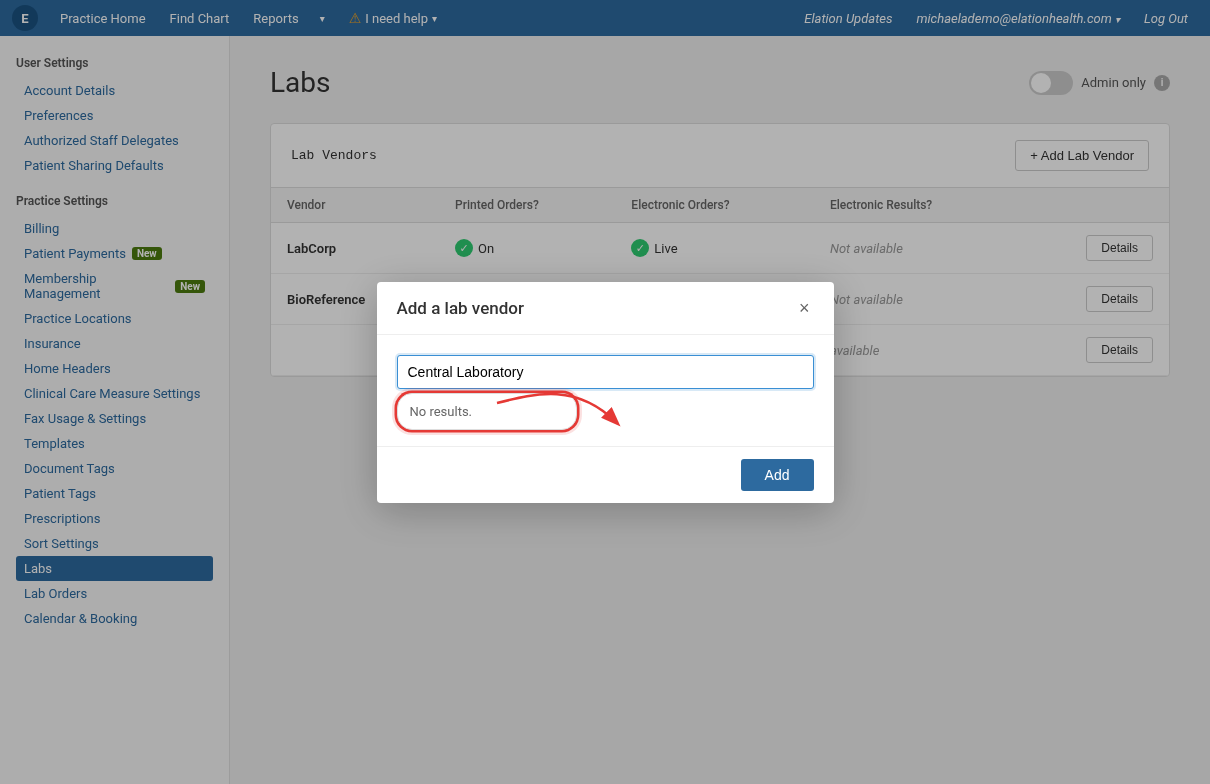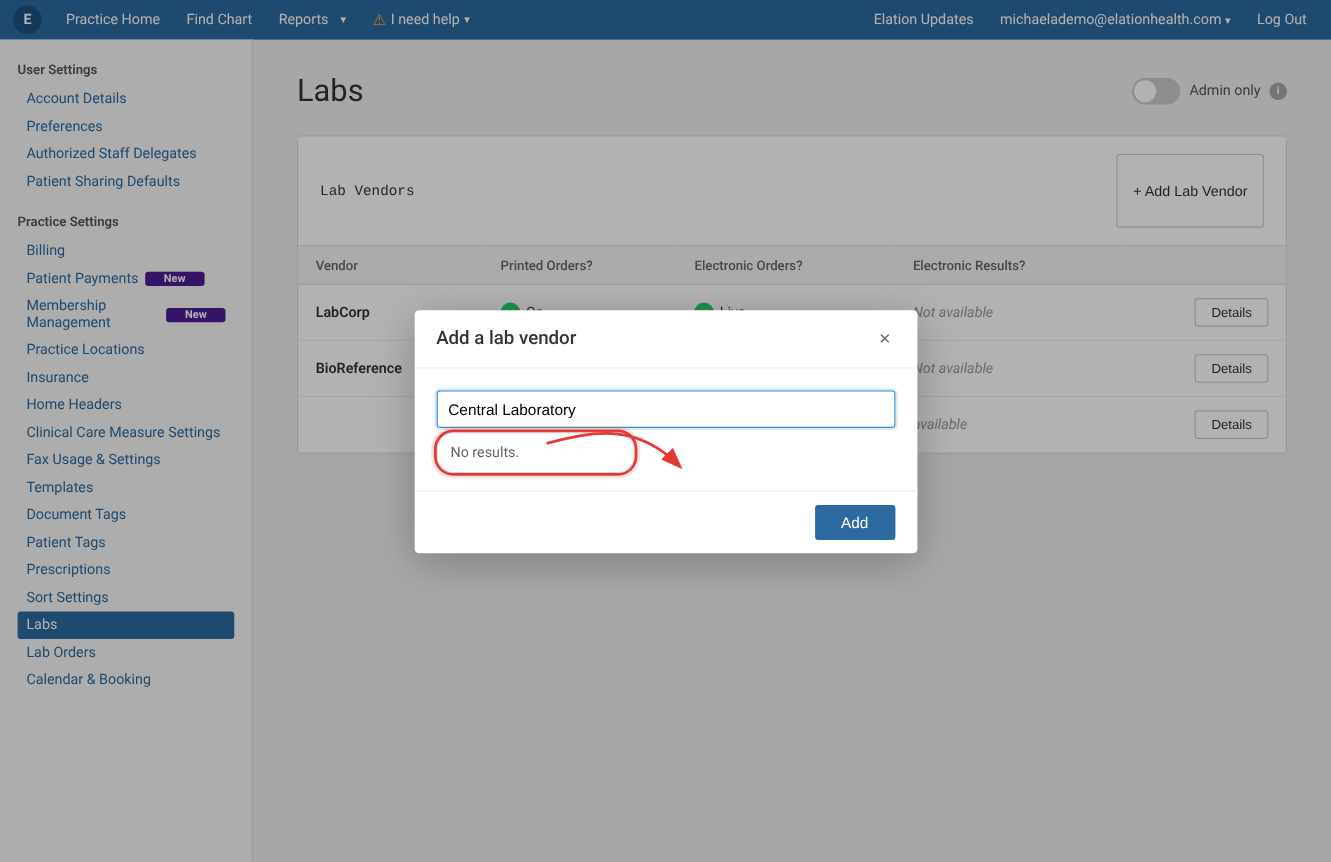--- a/index.html
+++ b/index.html
@@ -24,32 +24,32 @@
       margin-right: 8px;
     }
     .topnav-item {
       color: white; text-decoration: none;
       padding: 6px 10px;
       font-size: 13px;
       cursor: pointer;
       border-radius: 3px;
     }
     .topnav-reports {
-      display: flex; align-items: center; gap: 11px;
+      display: flex; align-items: center; gap: 21px;
     }
     .topnav-help {
       display: flex; align-items: center; gap: 4px;
     }
     .warning-icon {
       color: #f5a623;
       font-size: 14px;
     }
     .topnav-right {
       margin-left: auto;
-      display: flex; align-items: center; gap: 4px;
+      display: flex; align-items: center; gap: 4px; font-style: italic;
     }
     .topnav-right .topnav-item { font-size: 13px; }
     .dropdown-arrow { font-size: 10px; }
 
     
     .layout { display: flex; min-height: calc(100vh - 36px); }
 
     
     .sidebar {
       width: 230px;
@@ -73,25 +73,25 @@
       text-decoration: none;
       font-size: 13px;
       border-radius: 3px;
       cursor: pointer;
     }
     .sidebar-link.active {
       background: #2d6a9f;
       color: white;
     }
     .badge-new {
-      background: #4c1d95;
+      background: #4d7c0f;
       color: white;
       font-size: 10px;
       font-weight: bold;
-      padding: 1px 17px;
+      padding: 1px 5px;
       border-radius: 3px;
     }
 
     
     .main-content {
       flex: 1;
       padding: 30px 40px;
       position: relative;
     }
 
@@ -150,21 +150,21 @@
     .card-title {
       font-size: 13px;
       font-weight: 400;
       color: #333;
       font-family: Liberation Mono, monospace;
     }
     .btn-add-vendor {
       background: white;
       border: 1px solid #ccc;
       color: #333;
-      padding: 25px 14px;
+      padding: 7px 14px;
       font-size: 13px;
       border-radius: 3px;
       cursor: pointer;
     }
 
     
     table { width: 100%; border-collapse: collapse; }
     thead th {
       background: #f5f5f5;
       font-size: 12px;

